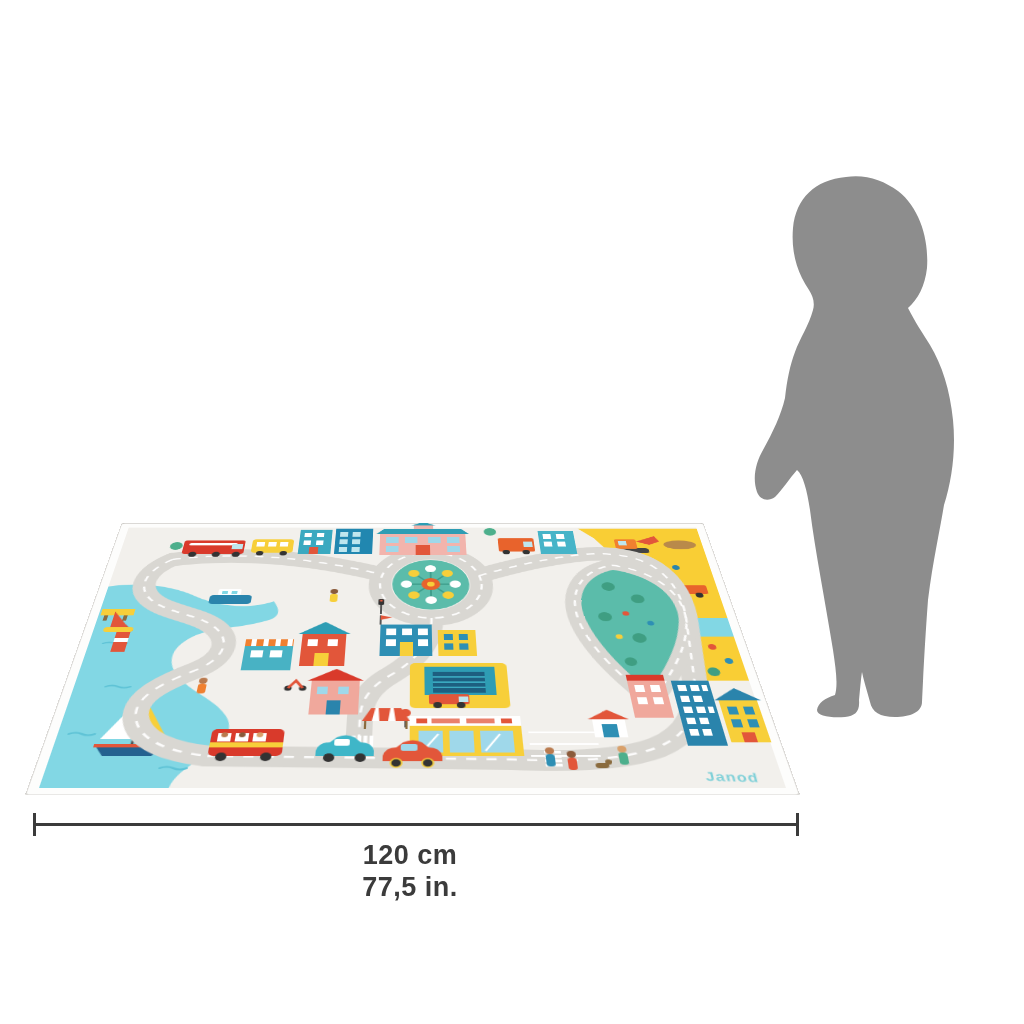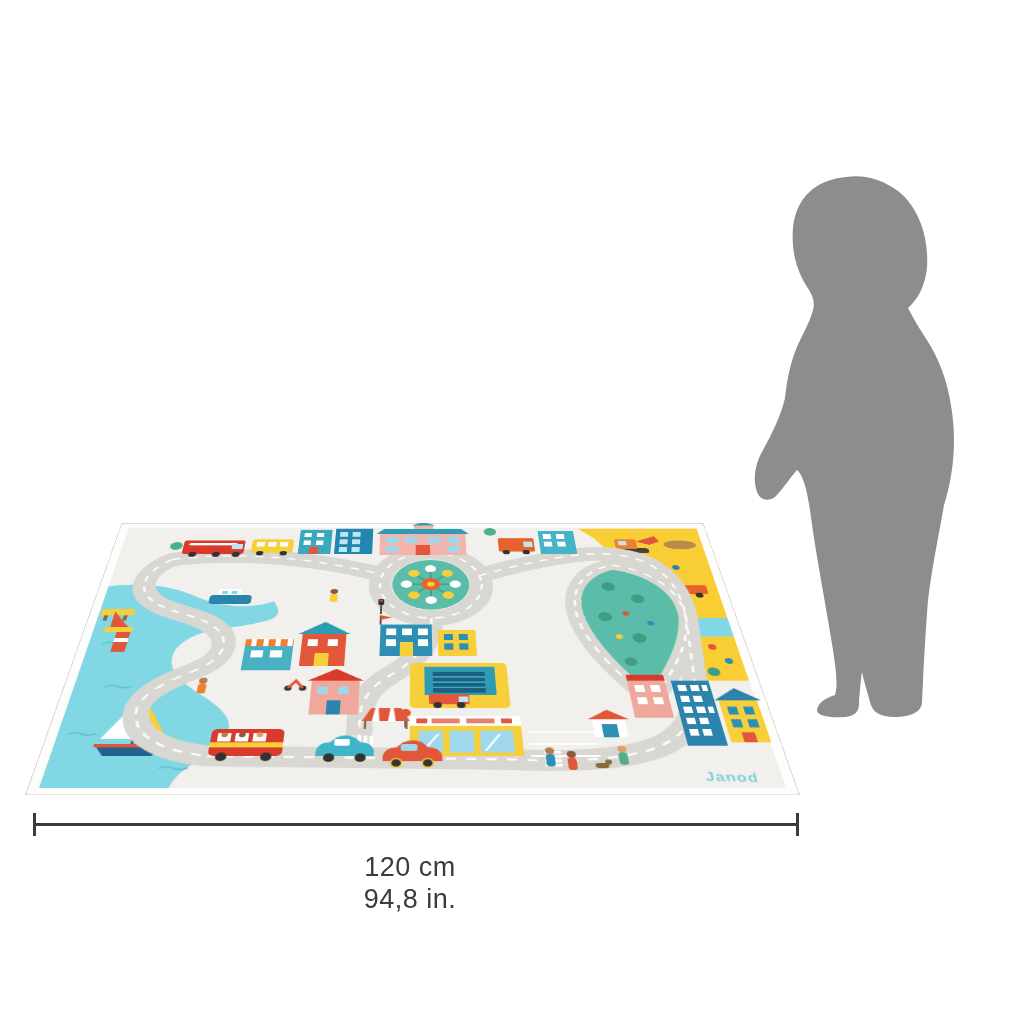--- a/index.html
+++ b/index.html
@@ -15,23 +15,22 @@
   .silhouette-wrap{position:absolute;left:745px;top:170px;width:215px;height:555px;}
   .silhouette-wrap svg{display:block;width:215px;height:555px;}
   .dim-line{
     position:absolute;left:33px;top:823px;width:766px;height:3px;background:#3b3b3b;
   }
   .dim-cap{position:absolute;top:-10px;width:3px;height:23px;background:#3b3b3b;}
   .dim-cap.left{left:0;}
   .dim-cap.right{right:0;}
   .dim-labels{
     position:absolute;left:0;top:840px;width:820px;text-align:center;
-    color:#3b3b3b;font-size:27px;font-weight:400;line-height:1.18;
+    color:#3b3b3b;font-size:27px;font-weight:700;line-height:1.18;
     letter-spacing:0.5px;
-    margin-top:12px;
   }
 </style>
 </head>
 <body>
 
 <div class="stage">
 
   <div class="mat-wrap">
     <svg viewBox="0 0 665 390">
 
@@ -469,16 +468,16 @@
         C 883,180 865,174 846,177 Z"></path>
     </svg>
   </div>
 
   <div class="dim-line">
     <div class="dim-cap left"></div>
     <div class="dim-cap right"></div>
   </div>
   <div class="dim-labels">
     <div>120 cm</div>
-    <div>94,8 in.</div>
+    <div>77,5 in.</div>
   </div>
 
 </div>
 
 </body></html>

